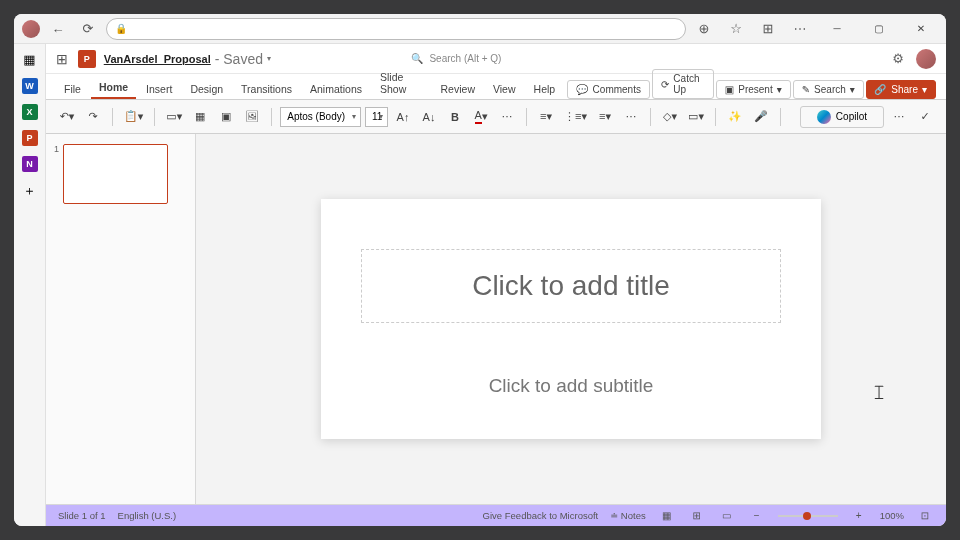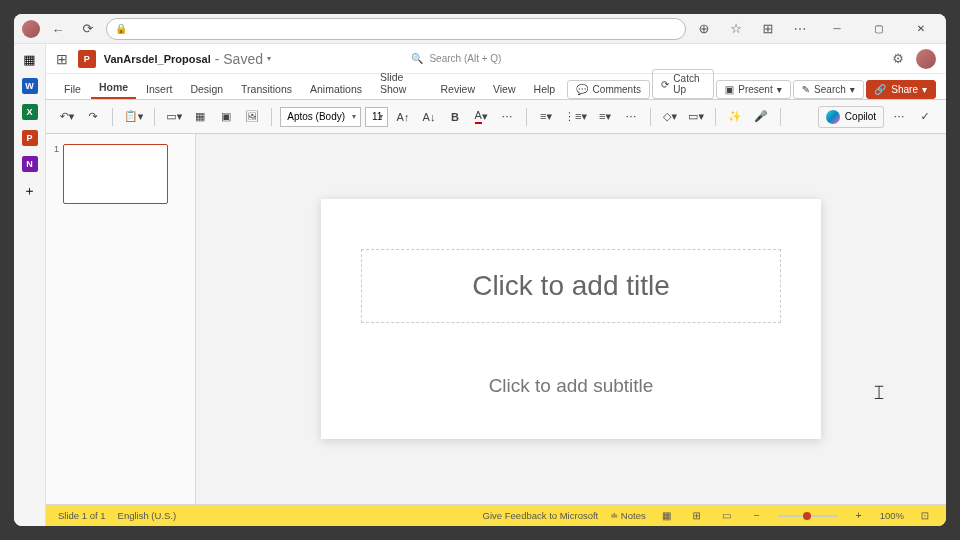--- a/index.html
+++ b/index.html
@@ -15,53 +15,53 @@
 .side-rail{width:32px;background:#f5f5f5;border-right:1px solid #e0e0e0;display:flex;flex-direction:column;align-items:center;padding-top:6px;gap:10px;}
 .rail-ico{width:18px;height:18px;display:flex;align-items:center;justify-content:center;font-size:13px;}
 .rail-word{background:#185abd;color:#fff;width:16px;height:16px;font-size:9px;font-weight:bold;display:flex;align-items:center;justify-content:center;border-radius:2px;}
 .rail-xl{background:#107c41;}
 .rail-pp{background:#c43e1c;}
 .rail-on{background:#7719aa;}
 .main{flex:1;display:flex;flex-direction:column;}
 .title-row{height:30px;display:flex;align-items:center;padding:0 10px;border-bottom:1px solid #e8e8e8;}
 .app-launcher{font-size:14px;color:#555;margin-right:10px;}
 .pp-logo{width:18px;height:18px;background:#c43e1c;color:#fff;font-size:9px;font-weight:bold;display:flex;align-items:center;justify-content:center;border-radius:2px;margin-right:8px;}
-.doc-title{font-size:11px;color:#222;font-weight:600;}
+.doc-title{font-size:11px;color:#222;font-weight:600;text-decoration:underline;}
 .saved{font-size:14px;color:#777;margin-left:4px;}
 .chev{font-size:8px;color:#777;margin-left:4px;}
 .search-box{margin-left:140px;font-size:10px;color:#888;display:flex;gap:6px;align-items:center;}
 .t-spacer{flex:1;}
 .title-right{display:flex;gap:12px;align-items:center;}
 .avatar-sm{width:20px;height:20px;border-radius:50%;background:linear-gradient(135deg,#c77,#955);}
 .ribbon-tabs{height:26px;display:flex;align-items:flex-end;padding:0 10px;border-bottom:1px solid #d0d0d0;gap:2px;}
 .rtab{padding:4px 8px;font-size:10.5px;color:#444;cursor:pointer;}
 .rtab.active{border-bottom:2px solid #c43e1c;font-weight:600;}
 .rtab-spacer{flex:1;}
 .rbtn{display:flex;align-items:center;gap:4px;padding:3px 8px;font-size:10px;border:1px solid #ccc;border-radius:3px;color:#444;cursor:pointer;}
 .rbtn-share{background:#c43e1c;color:#fff;border-color:#c43e1c;}
 .toolbar{height:34px;background:#f8f8f8;border-bottom:1px solid #d0d0d0;display:flex;align-items:center;padding:0 10px;gap:4px;}
 .tbtn{min-width:22px;height:24px;display:flex;align-items:center;justify-content:center;font-size:11px;color:#444;cursor:pointer;padding:0 3px;}
 .tsep{width:1px;height:18px;background:#ccc;margin:0 4px;}
 .font-sel{height:20px;border:1px solid #bbb;font-size:10px;padding:0 15px 0 6px;display:flex;align-items:center;background:#fff;position:relative;}
 .font-sel::after{content:'▾';position:absolute;right:4px;font-size:8px;color:#666;}
 .size-sel{width:14px;}
 .red-under{border-bottom:2px solid #c00;padding-bottom:1px;}
-.copilot-btn{display:flex;align-items:center;gap:5px;padding:3px 7px;font-size:10px;border:1px solid #ccc;border-radius:3px;margin-left:auto;}
+.copilot-btn{display:flex;align-items:center;gap:5px;padding:3px 16px;font-size:10px;border:1px solid #ccc;border-radius:3px;margin-left:auto;}
 .cop-ico{width:14px;height:14px;background:linear-gradient(135deg,#4cc,#08c,#f6a);border-radius:50%;}
 .workspace{flex:1;display:flex;}
 .thumbs{width:150px;background:#fafafa;border-right:1px solid #d8d8d8;padding:10px 8px;}
 .thumb-wrap{display:flex;gap:4px;}
 .thumb-num{font-size:9px;color:#666;}
 .thumb{width:105px;height:60px;background:#fff;border:1.5px solid #c43e1c;border-radius:2px;}
 .slide-area{flex:1;background:#f3f3f3;display:flex;align-items:center;justify-content:center;position:relative;}
 .slide{width:500px;height:240px;background:#fff;box-shadow:0 2px 10px rgba(0,0,0,0.15);padding:50px 40px;}
 .title-ph{border:1px dashed #ccc;padding:20px 10px;text-align:center;font-size:28px;color:#666;margin-bottom:8px;}
 .sub-ph{text-align:center;font-size:19px;color:#777;padding:8px;margin-top:44px;}
 .cursor-t{position:absolute;right:60px;bottom:100px;font-size:20px;color:#333;}
-.statusbar{height:22px;background:#fde047;border-top:1px solid #d8d8d8;display:flex;align-items:center;padding:0 12px;font-size:9.5px;color:#555;gap:12px;}
+.statusbar{height:22px;background:#c4b5fd;border-top:1px solid #d8d8d8;display:flex;align-items:center;padding:0 12px;font-size:9.5px;color:#555;gap:12px;}
 .sb-spacer{flex:1;}
 .view-btn{width:18px;height:16px;display:flex;align-items:center;justify-content:center;font-size:10px;color:#555;}
 .zoom-slider{width:60px;height:2px;background:#ccc;position:relative;}
 .zoom-slider::after{content:'';position:absolute;width:8px;height:8px;background:#c43e1c;border-radius:50%;top:-3px;left:25px;}
 </style>
 </head>
 <body>
 
 <div class="browser">
   <div class="browser-top">

